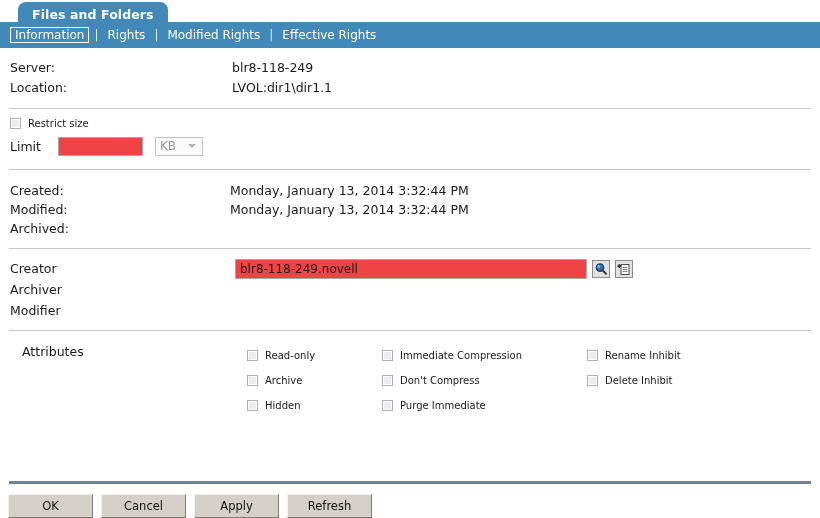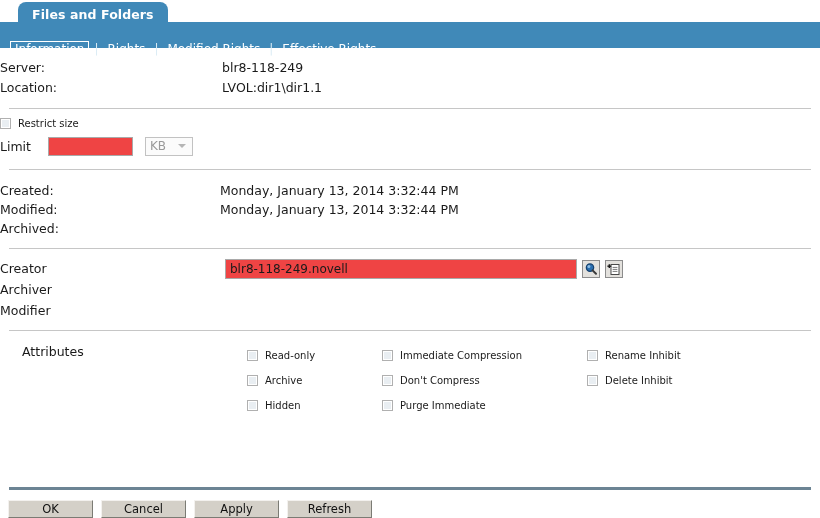--- a/index.html
+++ b/index.html
@@ -39,21 +39,21 @@
   }
   .folder-tab-label {
     color: #ffffff;
     font-size: 12.5px;
     font-weight: bold;
     letter-spacing: .1px;
     white-space: nowrap;
   }
   .subtab-row {
     position: absolute;
-    left: 0; top: 36px;
+    left: 0; top: 22px;
     height: 26px;
     width: 820px;
     display: flex;
     align-items: center;
     padding-left: 10px;
     box-sizing: border-box;
     z-index: 3;
   }
   .subtab {
     color: #ffffff;
@@ -84,20 +84,21 @@
   }
   .hr-thick {
     height: 3px;
     background: #6c8494;
     margin: 0 9px;
   }
 
   .row {
     display: flex;
     align-items: center;
+    padding-left: 10px;
     box-sizing: border-box;
   }
   .lbl {
     font-size: 12.5px;
     color: #1a1a1a;
     white-space: nowrap;
   }
   .col-label { width: 218px; flex: 0 0 218px; }
   .val {
     font-size: 12.5px;
@@ -223,21 +224,21 @@
     position: absolute;
     left: 0; bottom: 0;
     width: 820px;
   }
   .btn-row {
     display: flex;
     gap: 8px;
     padding: 10px 0 0 8px;
   }
   .btn {
-    width: 85px; height: 18px;
+    width: 85px; height: 24px;
     background: #d4d0c8;
     border-top: 1px solid #f3f1ee;
     border-left: 1px solid #f3f1ee;
     border-right: 1px solid #7b7b74;
     border-bottom: 1px solid #7b7b74;
     box-sizing: border-box;
     font-family: "DejaVu Sans", "Liberation Sans", sans-serif;
     font-size: 11.5px;
     color: #111111;
     display: flex;

